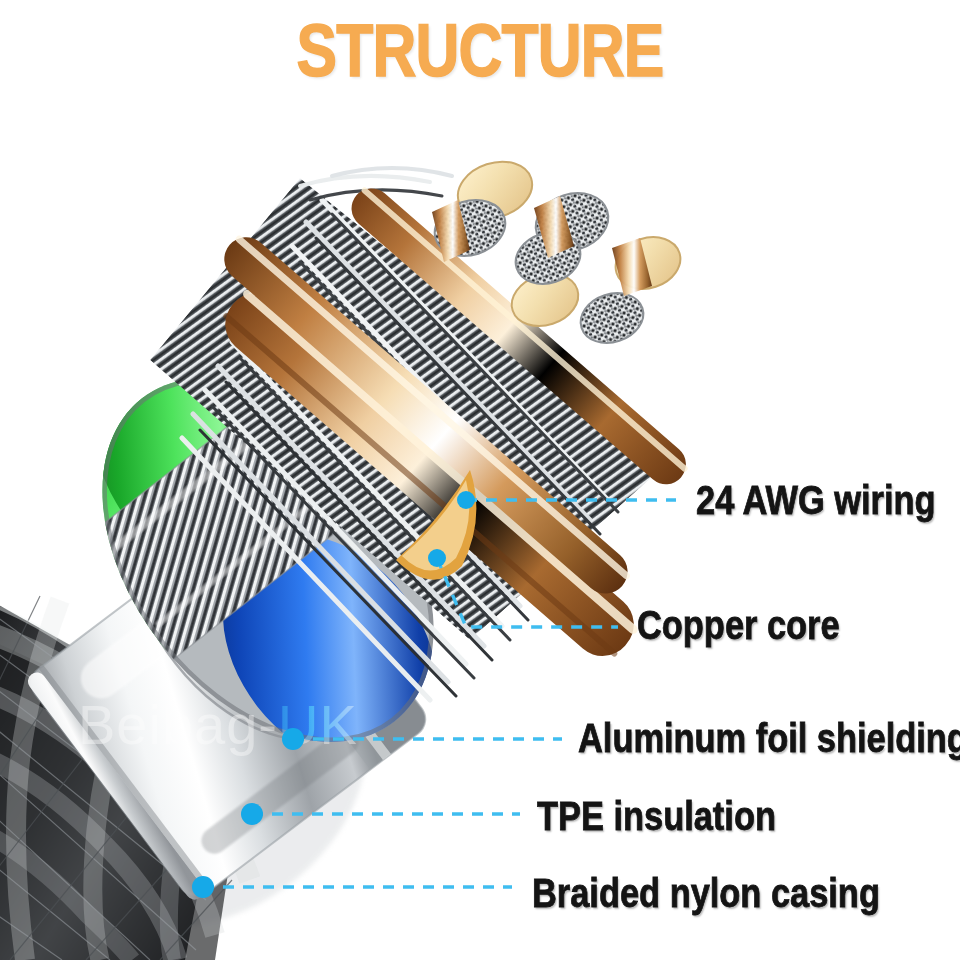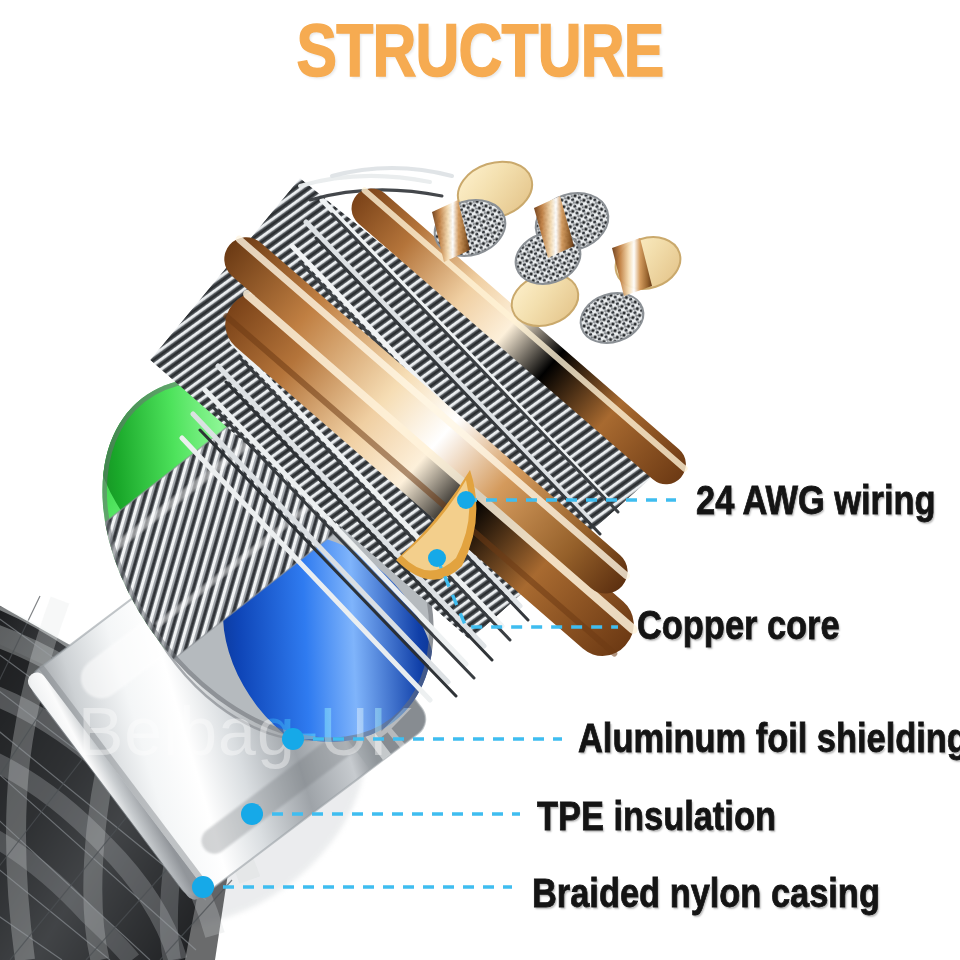--- a/index.html
+++ b/index.html
@@ -40,21 +40,21 @@
   #art {
     position: absolute;
     inset: 0;
   }
 
   
   #watermark {
     position: absolute;
     left: 78px;
     top: 692px;
-    font-size: 68px;
+    font-size: 56px;
     font-weight: 400;
     color: rgba(255,255,255,0.40);
     letter-spacing: 1px;
     white-space: nowrap;
     pointer-events: none;
     mix-blend-mode: overlay;
   }
 
   
   .callout-label {

